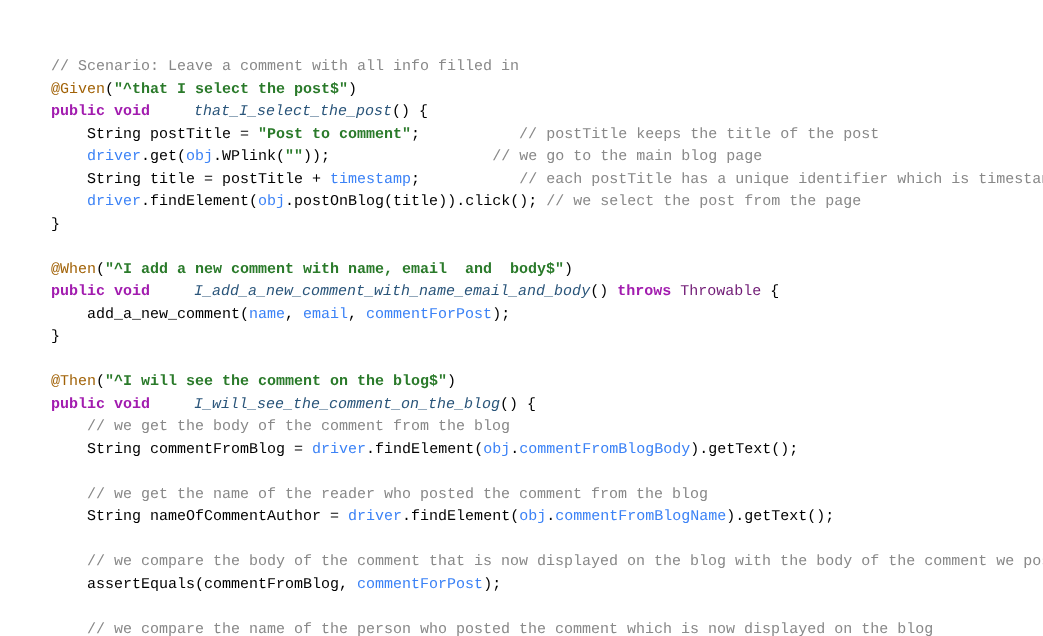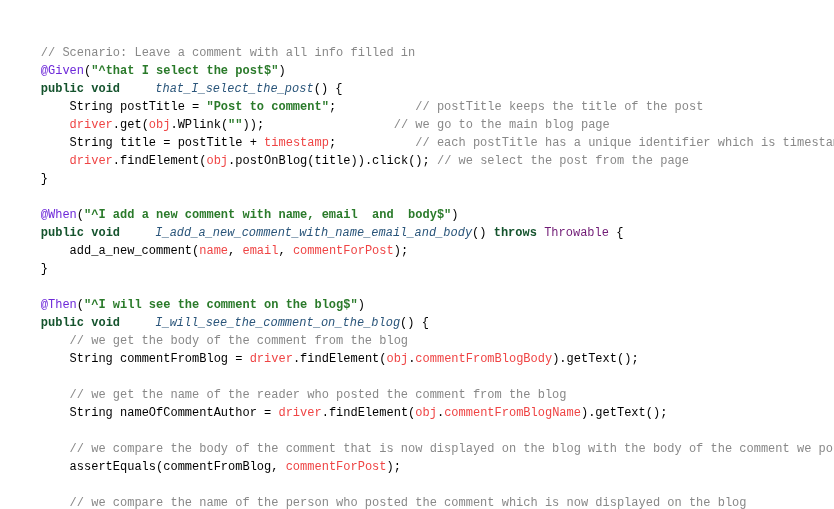--- a/index.html
+++ b/index.html
@@ -6,26 +6,26 @@
     margin: 0;
     padding: 8px 12px;
     font-family: Consolas, "Courier New", monospace;
     font-size: 12px;
     line-height: 18px;
     background: #ffffff;
     color: #000000;
     white-space: pre;
   }
   .cm { color: #888888; }
-  .an { color: #6d28d9; }
-  .kw { color: #14532d; font-weight: bold; text-align: right; }
+  .an { color: #a16207; }
+  .kw { color: #a21caf; font-weight: bold; text-align: right; }
   .cls { color: #000000; }
   .mtd { color: #2a557a; font-style: italic; margin-left: 28px; }
   .mcall { color: #000000; margin-top: 46px; }
-  .fld { color: #ef4444; }
+  .fld { color: #3b82f6; }
   .str { color: #2a7a2a; font-weight: bold; }
   .thr { color: #701a75; }
   .it { }
 </style>
 </head>
 <body>
 
 <div><span>    <span class="cm">// Scenario: Leave a comment with all info filled in</span></span>
 <span>    <span class="an">@Given</span>(<span class="str">"^that I select the post$"</span>)</span>
 <span>    <span class="kw">public</span> <span class="kw">void</span> <span class="mtd">that_I_select_the_post</span>() {</span>

